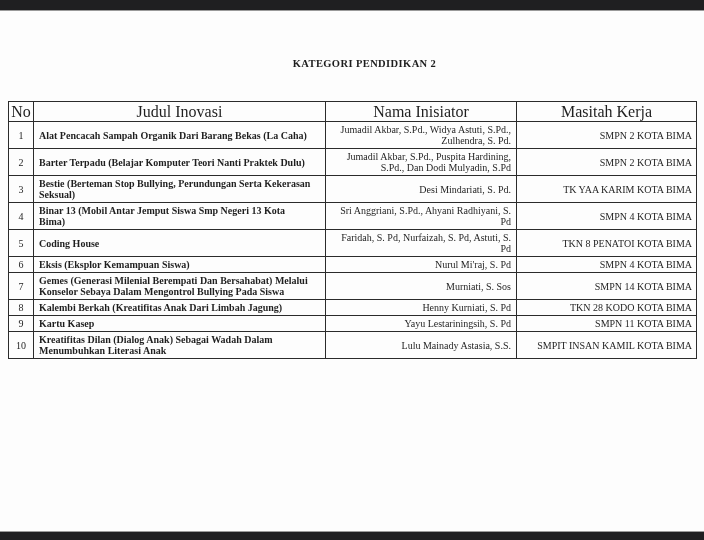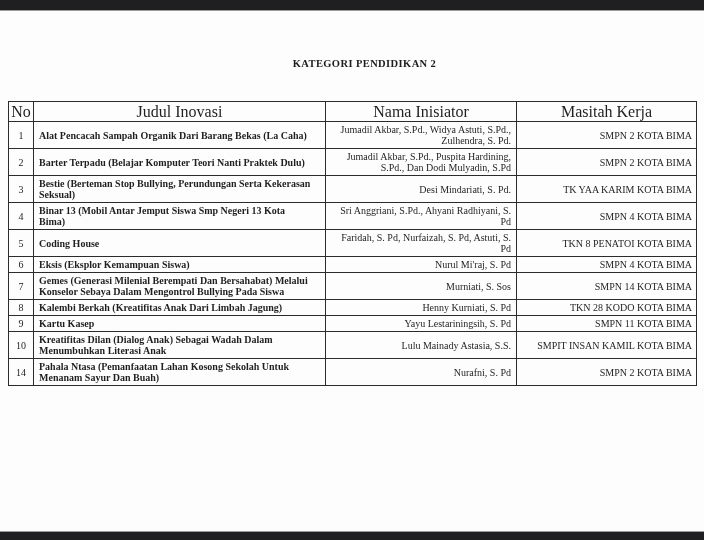--- a/index.html
+++ b/index.html
@@ -135,22 +135,16 @@
         <td class="c-judul">Kartu Kasep</td>
         <td class="c-nama">Yayu Lestariningsih, S. Pd</td>
         <td class="c-satuan">SMPN 11 KOTA BIMA</td>
       </tr>
       <tr>
         <td class="c-no">10</td>
         <td class="c-judul">Kreatifitas Dilan (Dialog Anak) Sebagai Wadah Dalam Menumbuhkan Literasi Anak</td>
         <td class="c-nama">Lulu Mainady Astasia, S.S.</td>
         <td class="c-satuan">SMPIT INSAN KAMIL KOTA BIMA</td>
       </tr>
-      <tr>
-        <td class="c-no">14</td>
-        <td class="c-judul">Pahala Ntasa (Pemanfaatan Lahan Kosong Sekolah Untuk Menanam Sayur Dan Buah)</td>
-        <td class="c-nama">Nurafni, S. Pd</td>
-        <td class="c-satuan">SMPN 2 KOTA BIMA</td>
-      </tr>
     </tbody>
 </table>
 
 <div class="bar-bottom"></div>
 
 </body></html>

